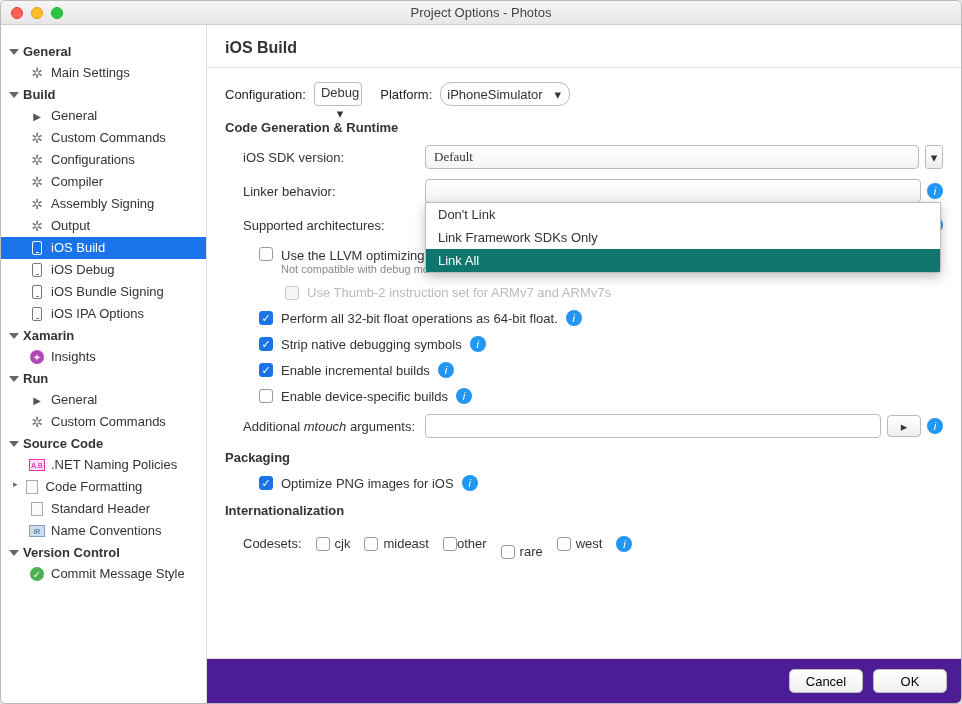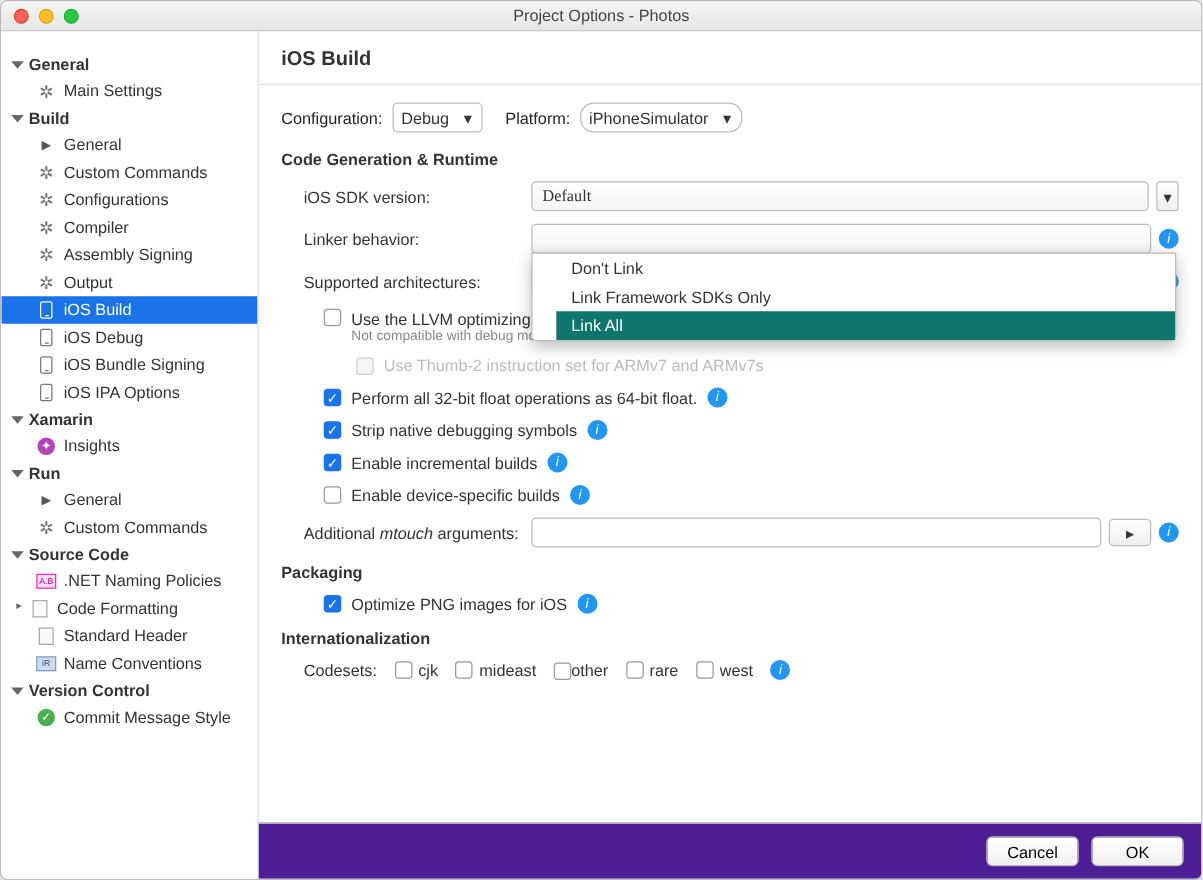--- a/index.html
+++ b/index.html
@@ -48,21 +48,21 @@
 .cb-row { display: flex; align-items: center; gap: 8px; padding-left: 34px; margin-bottom: 10px; }
 .cb { width: 14px; height: 14px; border: 1px solid #999; border-radius: 3px; background: #fff; display: inline-flex; align-items: center; justify-content: center; }
 .cb.checked { background: #1a73e8; border-color: #1a73e8; color: #fff; }
 .cb.checked::after { content: "✓"; font-size: 11px; }
 .cb.disabled { border-color: #ccc; background: #f5f5f5; }
 .subtext { font-size: 11px; color: #888; }
 .disabled-text { color: #bbb; }
 .textinput { flex: 1; height: 24px; border: 1px solid #bbb; border-radius: 4px; padding: 0 6px; background: #fff; }
 .play-btn { width: 34px; height: 22px; background: linear-gradient(#fff,#eee); border: 1px solid #bbb; border-radius: 4px; display: flex; align-items: center; justify-content: center; }
 .dropdown-menu { position: absolute; background: #fff; border: 1px solid #bbb; border-radius: 0 0 4px 4px; box-shadow: 0 4px 12px rgba(0,0,0,0.25); z-index: 10; }
-.dd-item { padding: 4px 12px; cursor: pointer; margin-left: 19px; }
+.dd-item { padding: 4px 12px; cursor: pointer; }
 .dd-item.highlighted { background: #0f766e; color: #fff; }
 .footer { border-top: 1px solid #ddd; padding: 10px 14px; display: flex; justify-content: flex-end; gap: 10px; background: #4c1d95; }
 .btn { min-width: 74px; height: 24px; background: linear-gradient(#fff,#f0f0f0); border: 1px solid #bbb; border-radius: 5px; font-size: 13px; }
 .codeset-row { display: flex; align-items: center; gap: 14px; padding-left: 18px; }
 em.ital { font-style: italic; }
 </style>
 </head>
 <body>
 
 <div class="window">
@@ -201,21 +201,21 @@
       </div>
 
     <div class="main">
       <div class="main-header">
         <h1>iOS Build</h1>
       </div>
       <div class="main-content">
 
         <div class="row">
           <span class="label">Configuration:</span>
-          <div class="combo" style="display:flex;align-items:center;gap:6px;padding-right:2px;">
+          <div class="combo" style="display:flex;align-items:center;gap:6px;padding-right:2px;flex-direction:column;">
             <span>Debug</span>
             <span class="combo-arrow" style="border:none">▾</span>
           </div>
           <span class="label" style="margin-left:10px">Platform:</span>
           <div class="combo" style="display:flex;align-items:center;gap:6px;padding-right:2px;border-radius:11px;">
             <span>iPhoneSimulator</span>
             <span class="combo-arrow" style="border:none">▾</span>
           </div>
         </div>
 
@@ -318,21 +318,21 @@
                 <span>cjk</span>
               </span>
               <span style="display: flex; align-items: center; gap: 5px;">
                 <span class="cb"></span>
                 <span>mideast</span>
               </span>
               <span style="display: flex; align-items: flex-end; gap: 0;">
                 <span class="cb"></span>
                 <span>other</span>
               </span>
-              <span style="display: flex; align-items: center; gap: 5px;">
+              <span style="display: flex; align-items: center; gap: 5px; margin-top: 16px;">
                 <span class="cb"></span>
                 <span>rare</span>
               </span>
               <span style="display: flex; align-items: center; gap: 5px;">
                 <span class="cb"></span>
                 <span>west</span>
               </span>
             </span>
           <span class="info">i</span>
         </div>

